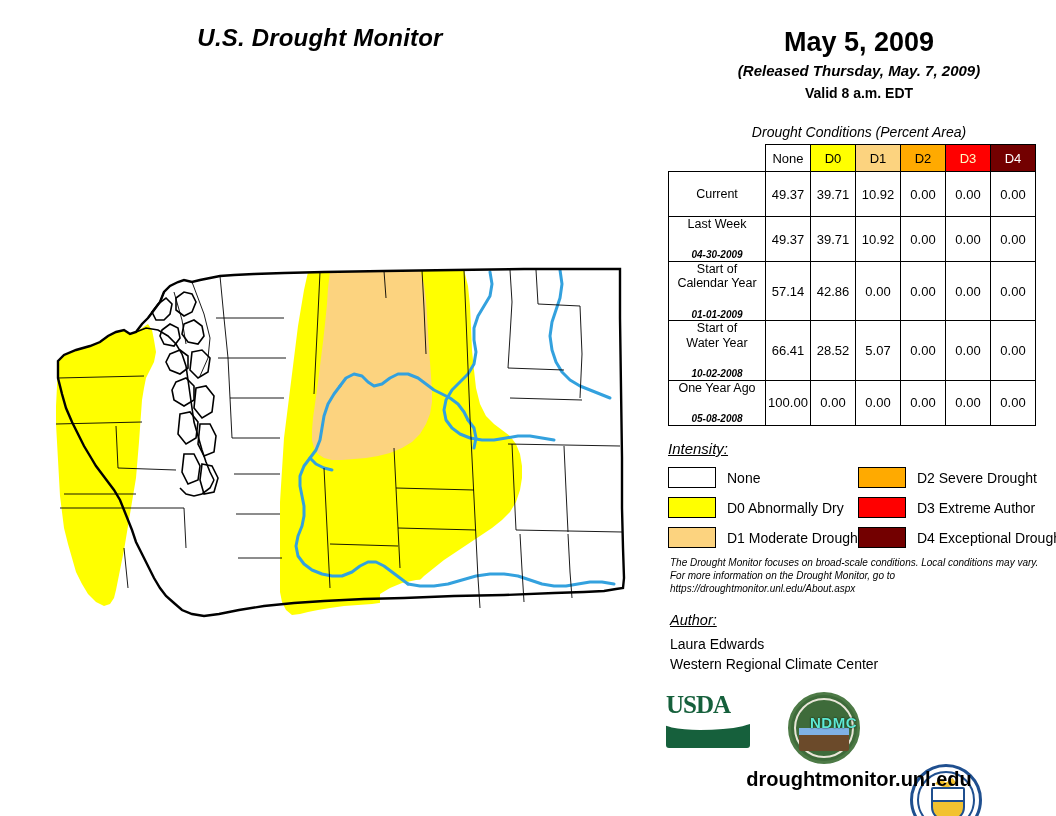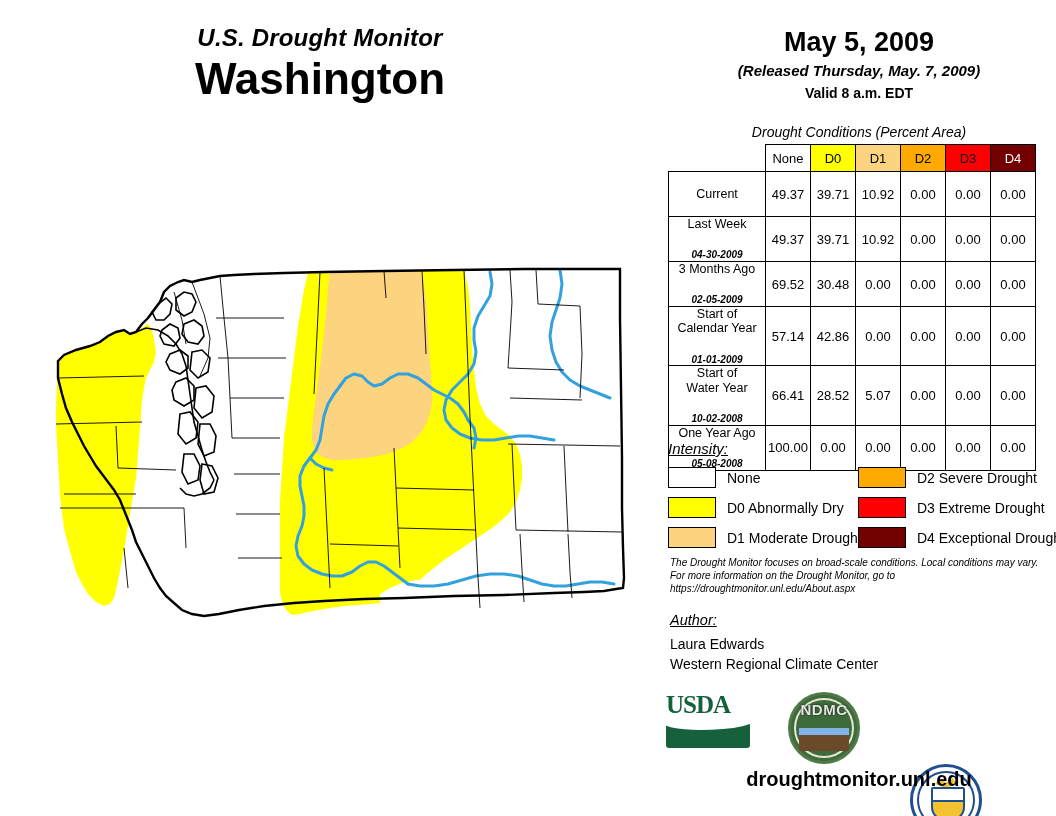--- a/index.html
+++ b/index.html
@@ -40,21 +40,21 @@
   table.dm td,table.dm th{
     border:1px solid #000;padding:0;text-align:center;vertical-align:middle;
     font-weight:normal;
   }
   .hdr-spacer{border:none !important;width:96px;}
   th.cat{height:26px;width:44px;font-size:13px;font-weight:normal;}
   th.c-none{background:#ffffff;color:#000;}
   th.c-d0{background:#ffff00;color:#000;}
   th.c-d1{background:#fcd37f;color:#000;}
   th.c-d2{background:#ffaa00;color:#000;}
-  th.c-d3{background:#ff0000;color:#0f172a;margin-top:45px;}
+  th.c-d3{background:#ff0000;color:#fef9c3;margin-top:45px;}
   th.c-d4{background:#730000;color:#ffffff;}
   td.rowlab{
     width:96px;height:44px;font-weight:bold;font-size:12.5px;line-height:1.15;
     padding:2px 3px;
   }
   td.rowlab .dt{display:block;font-weight:bold;font-style:italic;font-size:10px;margin-top:18px;}
   td.val{width:44px;height:44px;font-size:13px;}
   table.dm{margin:0;}
 
   
@@ -109,22 +109,22 @@
     position:absolute;left:0;top:26px;width:84px;height:2px;background:#16603c;
   }
 
   .seal{border-radius:50%;position:relative;}
   .ndmc{left:122px;width:66px;height:66px;background:#3e6b3a;border:3px solid #4d7a46;}
   .ndmc .ring{
     position:absolute;inset:3px;border-radius:50%;
     border:2px solid #e9e6d8;
   }
   .ndmc .nm{
-    position:absolute;left:0;right:0;top:6px;text-align:center;
-    color:#e5e5e5;font-weight:bold;font-size:15px;letter-spacing:.5px;
+    position:absolute;left:0;right:0;top:19px;text-align:right;
+    color:#5eead4;font-weight:bold;font-size:15px;letter-spacing:.5px;
     text-shadow:0 0 2px #000;
   }
   .ndmc .mt{
     position:absolute;left:8px;right:8px;bottom:10px;height:18px;
     background:#6b4a2a;border-radius:2px;
   }
   .ndmc .wv{
     position:absolute;left:8px;right:8px;bottom:26px;height:7px;background:#7fb2e5;
   }
 
@@ -154,21 +154,20 @@
   .map{position:absolute;left:24px;top:258px;width:624px;height:400px;}
   .map svg{display:block;}
 </style>
 </head>
 <body>
 
 <div class="root">
 
   <div class="title-block">
     <div class="title-sub">U.S. Drought Monitor</div>
-    <div class="title-main">Washington</div>
   </div>
 
   <div class="rhead">
     <div class="date">May 5, 2009</div>
     <div class="released">(Released Thursday, May. 7, 2009)</div>
     <div class="valid">Valid 8 a.m. EDT</div>
   </div>
 
   <div class="tbl-cap">Drought Conditions (Percent Area)</div>
 
@@ -198,29 +197,20 @@
           <tr>
             <td class="rowlab">Last Week<span class="dt">04-30-2009</span></td>
             <td class="val">49.37</td>
             <td class="val">39.71</td>
             <td class="val">10.92</td>
             <td class="val">0.00</td>
             <td class="val">0.00</td>
             <td class="val">0.00</td>
           </tr>
           <tr>
-            <td class="rowlab">3 Months Ago<span class="dt">02-05-2009</span></td>
-            <td class="val">69.52</td>
-            <td class="val">30.48</td>
-            <td class="val">0.00</td>
-            <td class="val">0.00</td>
-            <td class="val">0.00</td>
-            <td class="val">0.00</td>
-          </tr>
-          <tr>
             <td class="rowlab">Start of<br>Calendar Year<span class="dt">01-01-2009</span></td>
             <td class="val">57.14</td>
             <td class="val">42.86</td>
             <td class="val">0.00</td>
             <td class="val">0.00</td>
             <td class="val">0.00</td>
             <td class="val">0.00</td>
           </tr>
           <tr>
             <td class="rowlab">Start of<br>Water Year<span class="dt">10-02-2008</span></td>
@@ -261,21 +251,21 @@
           <span class="ltxt">D1 Moderate Drought</span>
         </div>
       </div>
       <div class="col">
         <div class="lrow">
           <span class="sw d2"></span>
           <span class="ltxt">D2 Severe Drought</span>
         </div>
         <div class="lrow">
           <span class="sw d3"></span>
-          <span class="ltxt">D3 Extreme Drought</span>
+          <span class="ltxt">D3 Extreme Author</span>
         </div>
         <div class="lrow">
           <span class="sw d4"></span>
           <span class="ltxt">D4 Exceptional Drought</span>
         </div>
       </div>
     </div>
   </div>
 
   <div class="note">The Drought Monitor focuses on broad-scale conditions. Local conditions may vary. For more information on the Drought Monitor, go to https://droughtmonitor.unl.edu/About.aspx</div>

